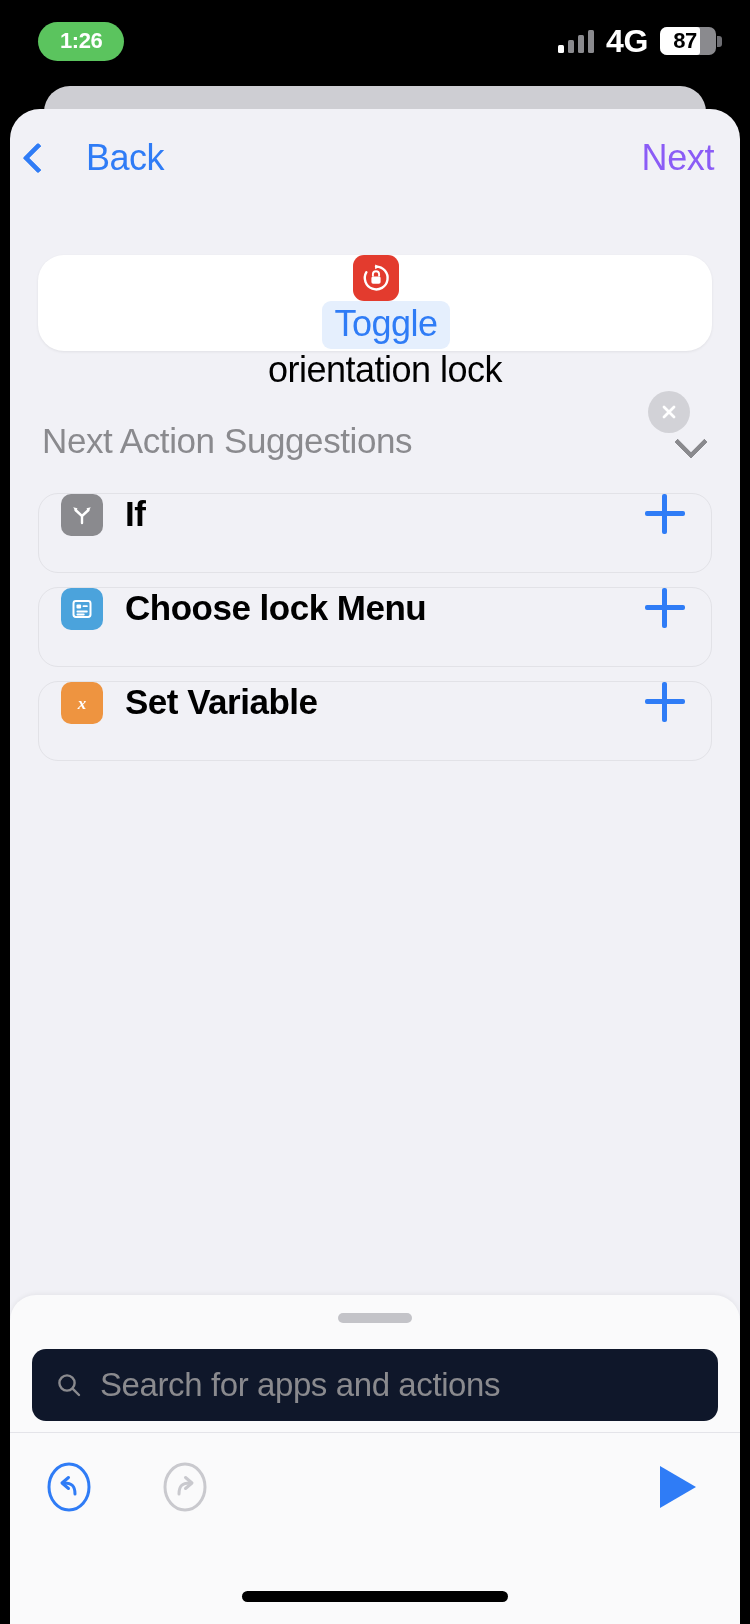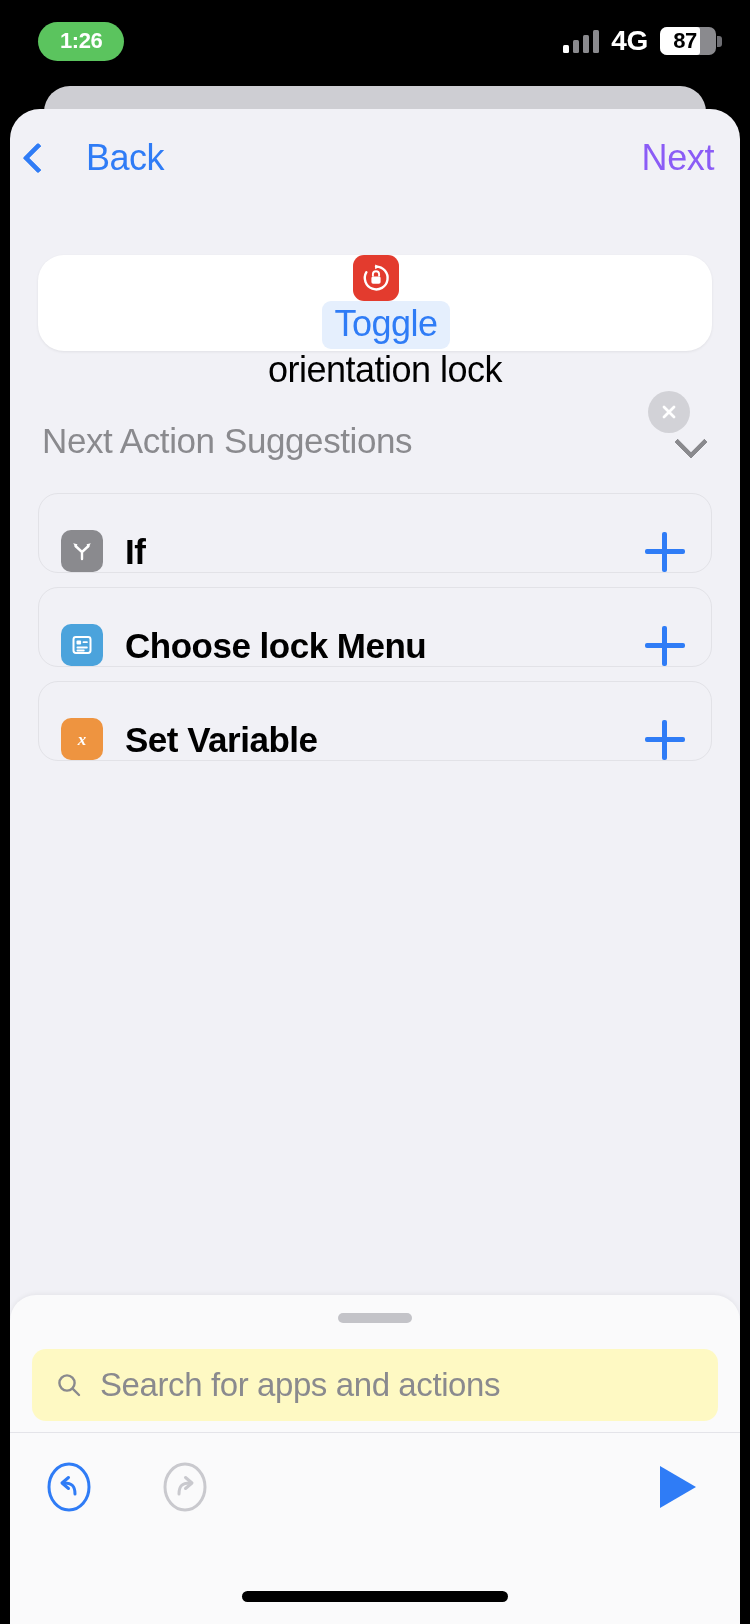--- a/index.html
+++ b/index.html
@@ -57,21 +57,21 @@
     width: 6px;
     border-radius: 1.5px;
     background: #8A8A8E;
   }
   .signal-bars i:nth-child(1) { height: 8px;  background: #FFFFFF; }
   .signal-bars i:nth-child(2) { height: 13px; }
   .signal-bars i:nth-child(3) { height: 18px; }
   .signal-bars i:nth-child(4) { height: 23px; }
   .network-label {
     color: #FFFFFF;
-    font-size: 28px;
+    font-size: 32px;
     font-weight: 600;
     letter-spacing: -0.3px;
   }
   .battery {
     position: relative;
     width: 56px;
     height: 28px;
     border-radius: 7px;
     background: #8A8A8E;
     display: flex;
@@ -269,21 +269,21 @@
     margin: 32px 28px 0 28px;
     display: flex;
     flex-direction: column;
     gap: 14px;
   }
   .suggestion-row {
     height: 80px;
     border: 1.5px solid #E2E2E7;
     border-radius: 20px;
     display: flex;
-    align-items: flex-end;
+    align-items: flex-start;
     padding: 0 26px 0 22px;
     cursor: pointer;
   }
   .sug-icon {
     width: 42px;
     height: 42px;
     border-radius: 10px;
     display: flex;
     align-items: center;
     justify-content: center;
@@ -331,21 +331,21 @@
     width: 74px;
     height: 10px;
     border-radius: 5px;
     background: #C3C3C8;
     margin: 18px auto 0 auto;
     cursor: grab;
   }
   .search-field {
     margin: 26px 22px 0 22px;
     height: 72px;
-    background: #fef9c3;
+    background: #0f172a;
     border-radius: 14px;
     display: flex;
     align-items: center;
     padding: 16px 22px;
     cursor: text;
   }
   .search-placeholder {
     margin-left: 16px;
     font-size: 33px;
     color: #8A8A8E;

